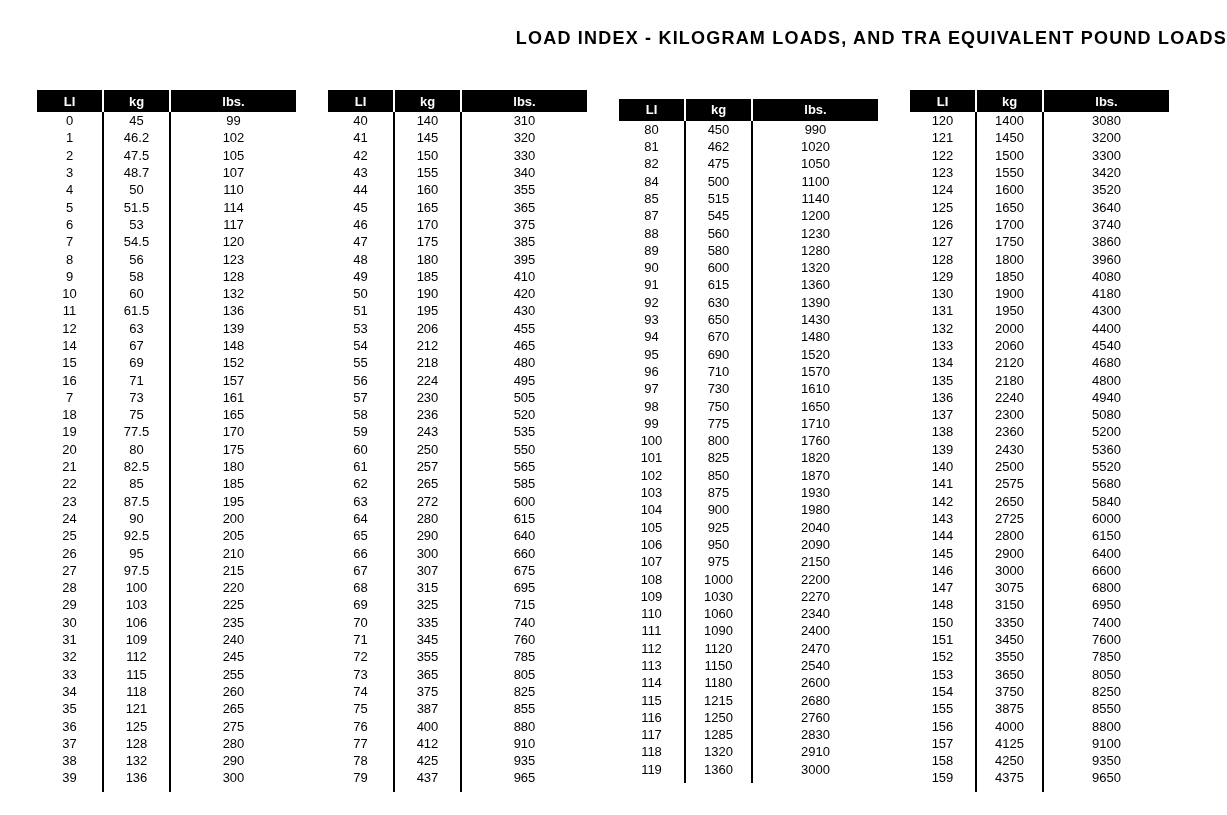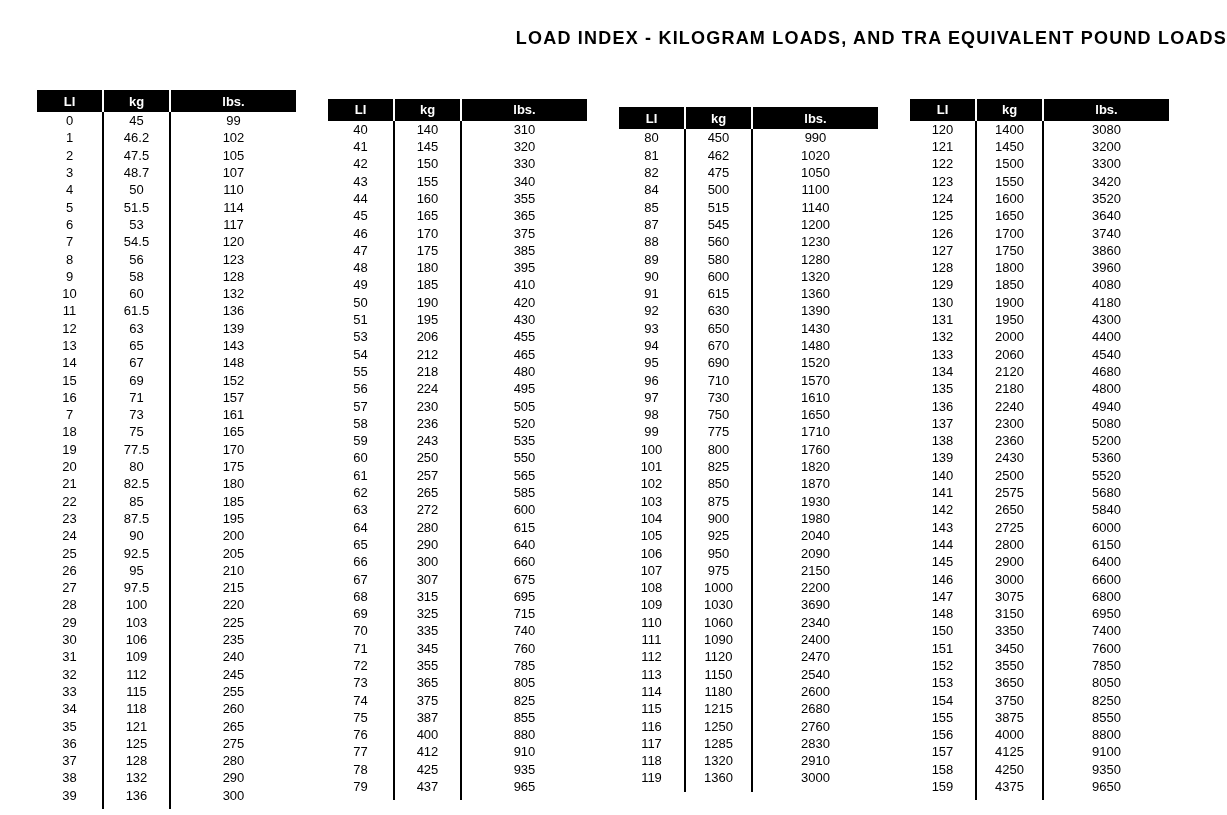--- a/index.html
+++ b/index.html
@@ -137,25 +137,20 @@
             <td class="col-li">11</td>
             <td class="col-kg">61.5</td>
             <td class="col-lbs">136</td>
           </tr>
           <tr>
             <td class="col-li">12</td>
             <td class="col-kg">63</td>
             <td class="col-lbs">139</td>
           </tr>
           <tr>
-            <td class="col-li">13</td>
-            <td class="col-kg">65</td>
-            <td class="col-lbs">143</td>
-          </tr>
-          <tr>
             <td class="col-li">14</td>
             <td class="col-kg">67</td>
             <td class="col-lbs">148</td>
           </tr>
           <tr>
             <td class="col-li">15</td>
             <td class="col-kg">69</td>
             <td class="col-lbs">152</td>
           </tr>
           <tr>
@@ -636,21 +631,21 @@
             <td class="col-lbs">2150</td>
           </tr>
           <tr>
             <td class="col-li">108</td>
             <td class="col-kg">1000</td>
             <td class="col-lbs">2200</td>
           </tr>
           <tr>
             <td class="col-li">109</td>
             <td class="col-kg">1030</td>
-            <td class="col-lbs">3690</td>
+            <td class="col-lbs">2270</td>
           </tr>
           <tr>
             <td class="col-li">110</td>
             <td class="col-kg">1060</td>
             <td class="col-lbs">2340</td>
           </tr>
           <tr>
             <td class="col-li">111</td>
             <td class="col-kg">1090</td>
             <td class="col-lbs">2400</td>

